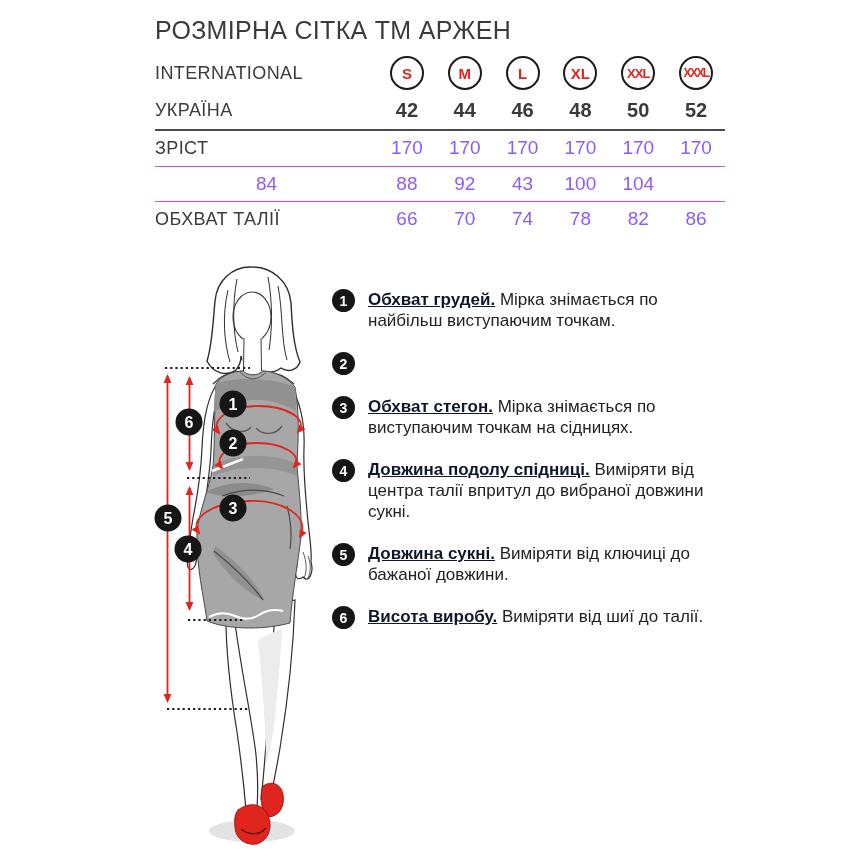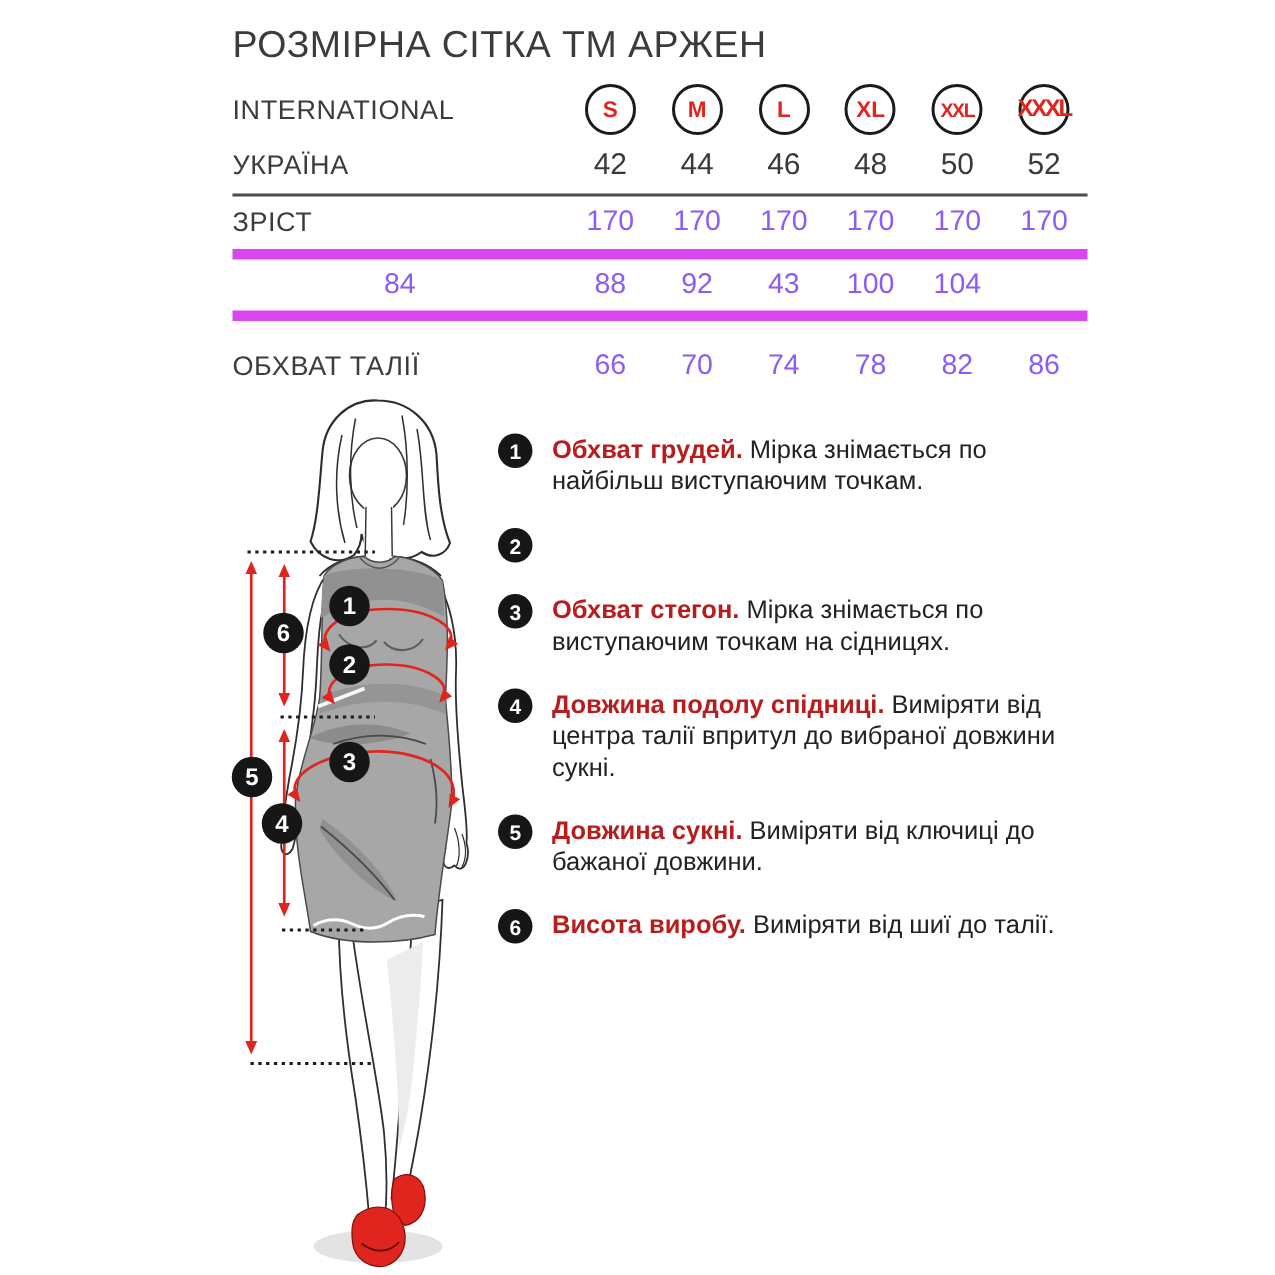--- a/index.html
+++ b/index.html
@@ -12,46 +12,46 @@
     position:absolute;left:155px;top:16px;
     font-size:25px;font-weight:400;color:#3b3b3b;letter-spacing:.3px;
   }
   
   .size-table{position:absolute;left:155px;top:54px;width:570px;}
   .t-row{display:grid;grid-template-columns:223px repeat(6,1fr);align-items:center;}
   .t-row .t-label{font-size:18px;color:#3c3c3c;letter-spacing:.4px;}
   .t-cell{text-align:center;}
   .row-intl{height:38px;}
   .row-ukr{height:37px;}
-  .row-ukr .t-cell{font-size:20px;color:#3a3a3a;}
+  .row-ukr .t-cell{font-size:20px;color:#3a3a3a;font-weight:bold;}
   .divider-dark{border-top:2px solid #4b4b4b;height:0;}
-  .row-data{height:34.5px;border-bottom:7px solid #d946ef;}
-  .row-data.last{border-bottom:none;margin-top:13px;}
+  .row-data{height:34.5px;border-bottom:1px solid #d946ef;}
+  .row-data.last{border-bottom:none;}
   .row-data .t-cell{font-size:19px;color:#8b5cf6;}
   .size-circle{
     display:inline-flex;align-items:center;justify-content:center;
     width:30px;height:30px;border:2px solid #1b1b1b;border-radius:50%;
     color:#e0251e;font-size:15px;font-weight:600;line-height:1;
     overflow:visible;white-space:nowrap;
   }
   .size-circle.len3{font-size:13px;letter-spacing:-1px;}
-  .size-circle.len4{font-size:16px;letter-spacing:-1.6px;}
+  .size-circle.len4{font-size:12px;letter-spacing:-1.6px;}
   
   .legend{
     position:absolute;left:332px;top:289px;width:400px;
     display:flex;flex-direction:column;gap:21px;
   }
   .legend-item{display:flex;gap:13px;align-items:flex-start;}
   .legend-num{
     flex:0 0 auto;width:23px;height:23px;border-radius:50%;
     background:#161616;color:#fff;font-size:14px;font-weight:700;
     display:flex;align-items:center;justify-content:center;margin-top:0px;
   }
   .legend-text{width:336px;font-size:17px;line-height:21px;color:#222;}
-  .legend-text b{color:#b91c1c;}
+  .legend-text b{color:#0f172a;text-decoration:underline;}
   
   .figure-wrap{position:absolute;left:140px;top:262px;width:200px;height:588px;}
 </style>
 </head>
 <body>
 
 <div class="page-title">РОЗМІРНА СІТКА ТМ АРЖЕН</div>
 
 <div class="size-table">
   <div class="t-row row-intl">

